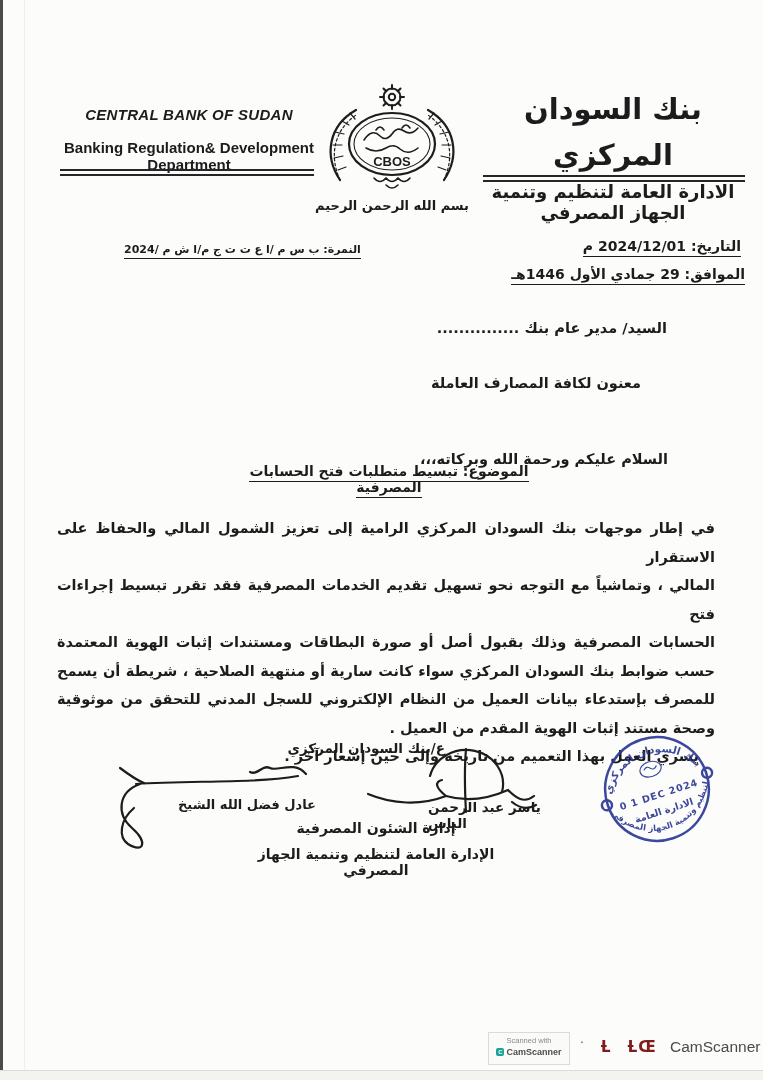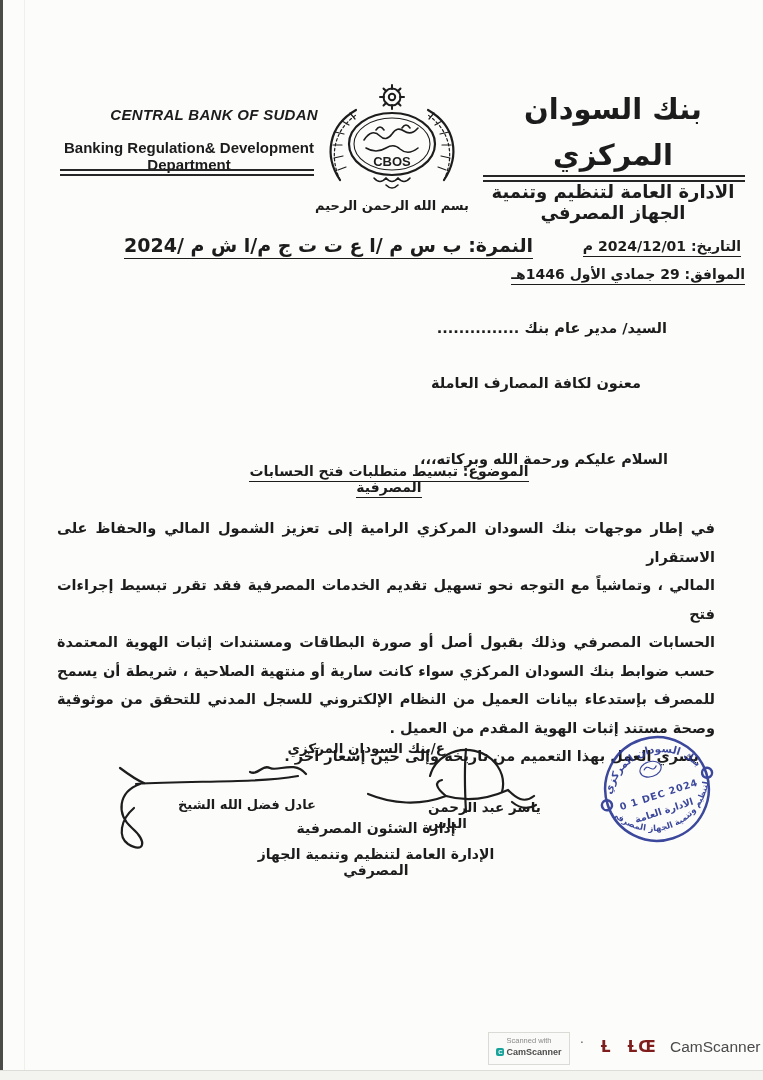--- a/index.html
+++ b/index.html
@@ -3,36 +3,36 @@
 <meta charset="utf-8">
 <style>
   html,body{margin:0;padding:0;background:#e9e9e6;}
   .page{position:relative;width:763px;height:1080px;background:#fcfcfb;overflow:hidden;
         font-family:"DejaVu Sans",sans-serif;color:#1c1c1c;}
   .edge-left{position:absolute;left:0;top:0;width:3px;height:100%;background:#4b4b48;}
   .edge-faint{position:absolute;left:24px;top:0;width:1px;height:100%;background:#efefec;}
 
   
   .hdr-left{position:absolute;left:60px;top:106px;width:258px;text-align:center;}
-  .hdr-left .t{font-family:"Liberation Sans",sans-serif;font-style:italic;font-weight:bold;font-size:15px;letter-spacing:.3px;text-align:right;}
+  .hdr-left .t{font-family:"Liberation Sans",sans-serif;font-style:italic;font-weight:bold;font-size:15px;letter-spacing:.3px;}
   .hdr-left .s{margin-top:16px;font-family:"Liberation Sans",sans-serif;font-weight:bold;font-size:15px;}
   .rule-double{position:absolute;height:3px;border-top:2.5px solid #262626;border-bottom:2px solid #262626;}
   .rd-left{left:60px;top:169px;width:254px;}
   .rd-right{left:483px;top:175px;width:262px;}
   .hdr-right{position:absolute;left:480px;top:86px;width:266px;text-align:center;direction:rtl;}
   .hdr-right .t{font-size:29px;font-weight:bold;line-height:1.6;}
   .hdr-right .s{font-size:18px;font-weight:bold;margin-top:2px;}
   .logo-wrap{position:absolute;left:316px;top:82px;width:152px;height:122px;}
   .basmala{position:absolute;left:312px;top:198px;width:160px;text-align:center;
            font-size:13px;font-weight:bold;direction:rtl;}
 
   
   .arab{direction:rtl;unicode-bidi:plaintext;}
   .u{border-bottom:1.8px solid #1c1c1c;padding-bottom:2px;}
-  .num-line{position:absolute;left:124px;top:234px;font-size:19px;font-weight:bold;}
+  .num-line{position:absolute;left:124px;top:243px;font-size:11px;font-weight:bold;}
   .date-line{position:absolute;right:22px;top:238px;font-size:14px;font-weight:bold;}
   .hijri-line{position:absolute;right:18px;top:266px;font-size:14px;font-weight:bold;}
 
   
   .to-line{position:absolute;right:96px;top:320px;font-size:14.5px;font-weight:bold;}
   .cc-line{position:absolute;right:122px;top:375px;font-size:14.5px;font-weight:bold;}
   .greet-line{position:absolute;right:95px;top:415px;font-size:14.5px;font-weight:bold;margin-top:36px;}
 
   
   .subject{position:absolute;left:226px;top:463px;width:326px;text-align:center;
@@ -154,21 +154,21 @@
 
   <div class="to-line arab">السيد/ مدير عام بنك ...............</div>
   <div class="cc-line arab">معنون لكافة المصارف العاملة</div>
   <div class="greet-line arab">السلام عليكم ورحمة الله وبركاته،،،</div>
 
   <div class="subject arab"><span class="u">الموضوع: تبسيط متطلبات فتح الحسابات المصرفية</span></div>
 
   <div class="body-text">
     <div class="jl">في إطار موجهات بنك السودان المركزي الرامية إلى تعزيز الشمول المالي والحفاظ على الاستقرار</div>
     <div class="jl">المالي ، وتماشياً مع التوجه نحو تسهيل تقديم الخدمات المصرفية فقد تقرر تبسيط إجراءات فتح</div>
-    <div class="jl">الحسابات المصرفي وذلك بقبول أصل أو صورة البطاقات ومستندات إثبات الهوية المعتمدة</div>
+    <div class="jl">الحسابات المصرفية وذلك بقبول أصل أو صورة البطاقات ومستندات إثبات الهوية المعتمدة</div>
     <div class="jl">حسب ضوابط بنك السودان المركزي سواء كانت سارية أو منتهية الصلاحية ، شريطة أن يسمح</div>
     <div class="jl">للمصرف بإستدعاء بيانات العميل من النظام الإلكتروني للسجل المدني للتحقق من موثوقية</div>
     <div class="rl">وصحة مستند إثبات الهوية المقدم من العميل .</div>
     <div class="rl indent">يسري العمل بهذا التعميم من تاريخه وإلى حين إشعار آخر .</div>
   </div>
 
   <div class="onbehalf arab">ع/بنك السودان المركزي</div>
 
   <svg class="sig-yasir" viewBox="0 0 205 72">
     <g class="ink" stroke-width="2.2">

